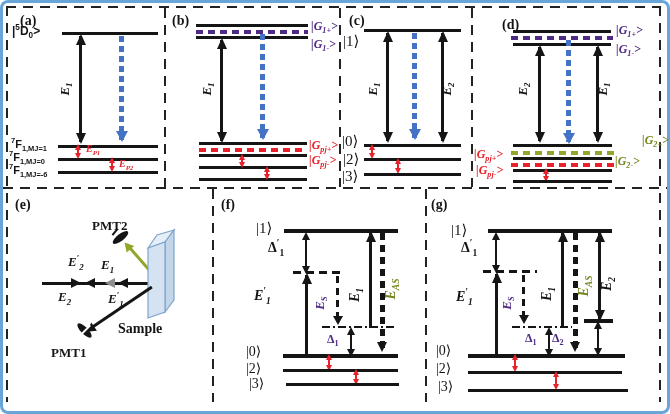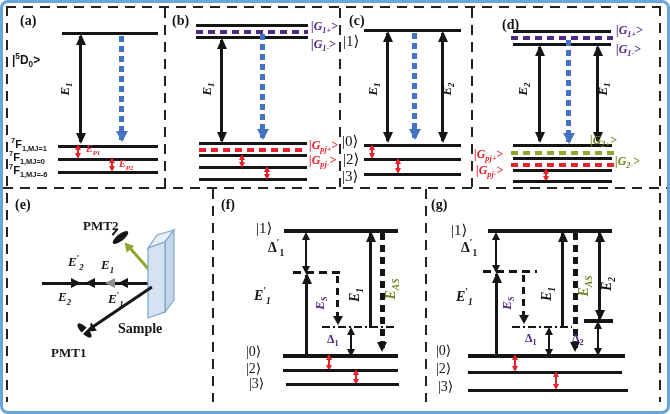--- a/index.html
+++ b/index.html
@@ -52,21 +52,21 @@
   .det{position:absolute;width:19px;height:7px;border-radius:50%;background:var(--ink);}
   .slash{position:absolute;width:1.5px;height:15px;background:#fff;}
   
   .lbl{position:absolute;line-height:1;white-space:nowrap;color:var(--ink);}
   .tag{font:bold 14px "Liberation Serif",serif;}
   .ser{font:italic bold 13px "Liberation Serif",serif;}
   .ser14{font:italic bold 14px "Liberation Serif",serif;}
   .serb{font:bold 14px "Liberation Serif",serif;}
   .serb13{font:bold 13px "Liberation Serif",serif;}
   .serb12{font:bold 12px "Liberation Serif",serif;}
-  .sansb{font:bold 12px "Liberation Sans",sans-serif;margin-top:29px;}
+  .sansb{font:bold 12px "Liberation Sans",sans-serif;}
   .sansb11{font:bold 11px "Liberation Sans",sans-serif;}
   .ket{font:15px "Liberation Serif",serif;}
   .ket14{font:14px "Liberation Serif",serif;}
   .s10{font-size:10px;}
   .s12{font-size:12px;}
   .purple{color:var(--purple);}
   .redc{color:var(--red);}
   .olivec{color:var(--olive-dark);}
   .rot{transform:rotate(-90deg);}
   sub,sup{font-size:68%;line-height:0;}
@@ -157,29 +157,29 @@
     <div class="darr blue" style="left:566px;top:40px;height:102px;"></div>
     <div class="arr both" style="left:596px;top:47px;height:94px;"></div>
     <span class="lbl ser rot" style="left:596px;top:81px;"><span>E</span><sub>1</sub></span>
     <div class="lvl" style="left:513px;top:144px;width:99px;"></div>
     <div class="cdash green" style="left:511px;top:151px;width:103px;"></div>
     <div class="lvl" style="left:513px;top:157px;width:99px;"></div>
     <div class="cdash red" style="left:511px;top:163px;width:103px;"></div>
     <div class="lvl" style="left:513px;top:169px;width:99px;"></div>
     <div class="arr both sm redc" style="left:545px;top:170px;height:10px;"></div>
     <div class="lvl" style="left:513px;top:180px;width:99px;"></div>
-    <span class="lbl ser s12 olivec" style="left:590px;top:133px;"><span>|G</span><sub>2+</sub><span>&gt;</span></span>
+    <span class="lbl ser s12 olivec" style="left:642px;top:133px;"><span>|G</span><sub>2+</sub><span>&gt;</span></span>
     <span class="lbl ser s12 olivec" style="left:615px;top:154px;"><span>|G</span><sub>2-</sub><span>&gt;</span></span>
     <span class="lbl ser s12 redc" style="left:474px;top:147px;"><span>|G</span><sub>pj+</sub><span>&gt;</span></span>
     <span class="lbl ser s12 redc" style="left:476px;top:163px;"><span>|G</span><sub>pj-</sub><span>&gt;</span></span>
   </div>
 
   <div style="position:absolute;inset:0;">
     <span class="lbl tag" style="left:15px;top:197px;">(e)</span>
-    <span class="lbl serb13" style="left:83px;top:218px;">PMT2</span>
+    <span class="lbl serb13" style="left:92px;top:218px;">PMT2</span>
     <div class="det" style="left:111px;top:234px;transform:rotate(-38deg);"></div>
     <div style="position:absolute;left:114px;top:228px;width:2px;height:8px;background:var(--ink);transform:rotate(40deg);"></div>
     <div class="ray olive" style="left:149px;top:269px;width:34px;transform:rotate(-131deg);"></div>
     <div style="position:absolute;left:42px;top:282px;width:106px;height:2.5px;background:var(--ink);"></div>
     <div class="tri r" style="left:71px;top:278px;"></div>
     <div class="tri l" style="left:85px;top:278px;"></div>
     <div class="tri l gray" style="left:105px;top:278px;"></div>
     <div class="tri l" style="left:118px;top:278px;"></div>
     <span class="lbl ser" style="left:68px;top:254px;"><span>E</span><sup>′</sup><sub>2</sub></span>
     <span class="lbl ser" style="left:101px;top:257px;"><span>E</span><sub>1</sub></span>
@@ -238,21 +238,21 @@
     <span class="lbl ser rot purple" style="left:500px;top:295px;"><span>E</span><sub>S</sub></span>
     <div class="dashdot" style="left:512px;top:326px;width:60px;"></div>
     <div class="arr up" style="left:561px;top:233px;height:94px;"></div>
     <span class="lbl ser14 rot" style="left:540px;top:286px;"><span>E</span><sub>1</sub></span>
     <div class="darr wide" style="left:573px;top:233px;height:117px;"></div>
     <span class="lbl ser14 rot olivec" style="left:574px;top:278px;"><span>E</span><sub>AS</sub></span>
     <div class="arr both" style="left:598px;top:233px;height:86px;"></div>
     <span class="lbl ser14 rot" style="left:600px;top:276px;"><span>E</span><sub>2</sub></span>
     <div class="lvl thick" style="left:584px;top:319px;width:29px;"></div>
     <div class="arr both thin" style="left:597px;top:323px;height:31px;"></div>
-    <span class="lbl serb12 purple" style="left:572px;top:331px;"><span>Δ</span><sub>2</sub></span>
+    <span class="lbl serb12 purple" style="left:552px;top:331px;"><span>Δ</span><sub>2</sub></span>
     <div class="arr both thin" style="left:548px;top:329px;height:26px;"></div>
     <span class="lbl serb12 purple" style="left:525px;top:331px;"><span>Δ</span><sub>1</sub></span>
     <span class="lbl ket14" style="left:436px;top:342px;">|0⟩</span>
     <div class="lvl thick" style="left:468px;top:354px;width:157px;"></div>
     <div class="arr both sm redc" style="left:514px;top:356px;height:14px;"></div>
     <span class="lbl ket14" style="left:436px;top:360px;">|2⟩</span>
     <div class="lvl" style="left:468px;top:371px;width:154px;"></div>
     <div class="arr both sm redc" style="left:555px;top:373px;height:15px;"></div>
     <span class="lbl ket14" style="left:438px;top:378px;">|3⟩</span>
     <div class="lvl" style="left:468px;top:389px;width:160px;"></div>

